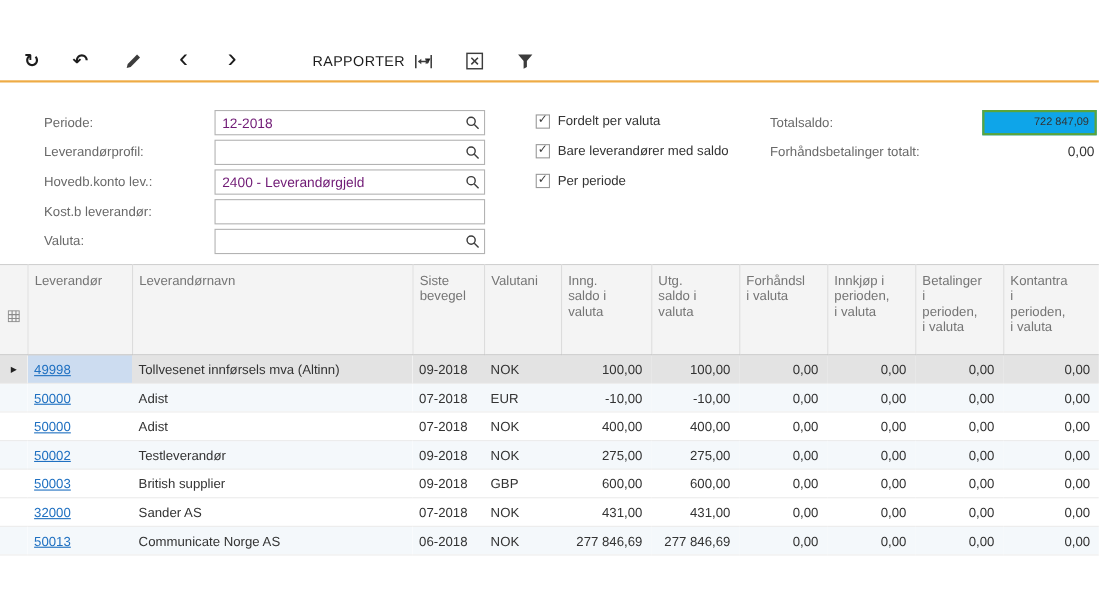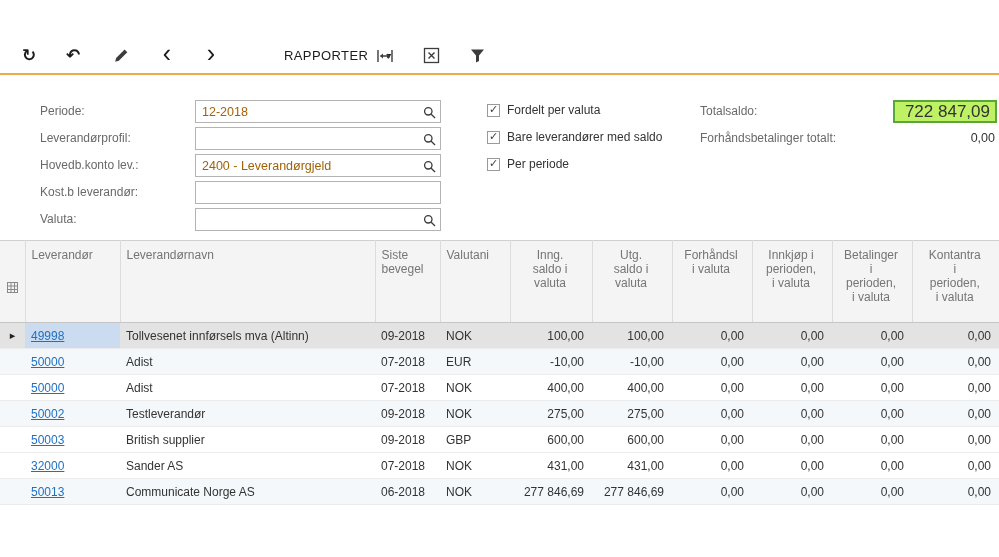--- a/index.html
+++ b/index.html
@@ -33,47 +33,47 @@
   #tb-fit      { left:372px; width:26px; }
   #tb-excel    { left:418px; width:26px; }
   #tb-filter   { left:464px; width:26px; }
 
   
   .filters { position:absolute; top:79px; left:0; width:100%; height:161px; background:#fff; }
   .frow  { position:absolute; left:0; height:23px; width:100%; }
   .flabel{ position:absolute; left:40px; width:152px; font-size:12px; color:#696969; line-height:23px; }
   .fwrap { position:absolute; left:195px; top:0; width:246px; height:23px; }
   .finput{ width:100%; height:23px; border:1px solid #b3b3b3; background:#fff;
-           font-family:inherit; font-size:12.5px; color:#a16207; padding:0 22px 0 6px; }
+           font-family:inherit; font-size:12.5px; color:#701a75; padding:0 22px 0 6px; }
   .finput.no-lookup { padding-right:6px; }
   .lookup { position:absolute; right:5px; top:5px; width:13px; height:13px; cursor:pointer; }
 
   .cbrow { position:absolute; left:487px; height:16px; display:flex; align-items:center;
            gap:7px; font-size:12px; color:#333; cursor:pointer; }
   .cb { width:13px; height:13px; border:1px solid #9a9a9a; background:#fff;
         display:inline-flex; align-items:center; justify-content:center; }
   .cb .mark { font-size:11px; font-weight:bold; color:#3f3f3f; line-height:1; margin-top:-1px; }
 
   .total-label { position:absolute; left:700px; font-size:12px; color:#696969; }
   .total-box   { position:absolute; left:893px; width:104px; height:23px;
-                 border:2px solid #5aa53c; background:#bef264; text-align:right;
-                 font-size:17px; line-height:19px; padding:0 5px; color:#333; }
+                 border:2px solid #5aa53c; background:#0ea5e9; text-align:right;
+                 font-size:10px; line-height:19px; padding:0 5px; color:#333; }
   .total-plain { position:absolute; left:893px; width:102px; text-align:right;
                  font-size:12.5px; color:#333; }
 
   
   table { position:absolute; top:240px; left:0; width:999px;
           border-collapse:collapse; table-layout:fixed; font-size:12px; }
   thead th { background:#f4f4f4; color:#757575; font-weight:normal; vertical-align:top;
              text-align:left; padding:7px 8px 16px 6px; height:82px;
              border-top:1px solid #d0d0d0; border-bottom:1px solid #c6c6c6;
              border-right:1px solid #dcdcdc; white-space:pre-line; line-height:14px;
              overflow:hidden; cursor:pointer; }
   thead th:last-child { border-right:none; }
-  thead th.col-right { text-align:center; }
+  thead th.col-right { text-align:left; }
   tbody td { height:26px; padding:0 8px 0 6px; border-bottom:1px solid #ececec;
              color:#333; white-space:nowrap; overflow:hidden; }
   tbody td.col-right { text-align:right; }
   tbody tr.alt { background:#f4f8fb; }
   tbody tr.selected { background:#e3e3e3; }
   tbody tr.selected td.link-cell { background:#ccdcf0; }
   td.icon-col, th.icon-col { text-align:center; padding:0; }
   th.icon-col { vertical-align:middle; }
   td.icon-col { font-size:11px; color:#222; }
   tbody a { color:#1f70c1; text-decoration:underline; cursor:pointer; }

